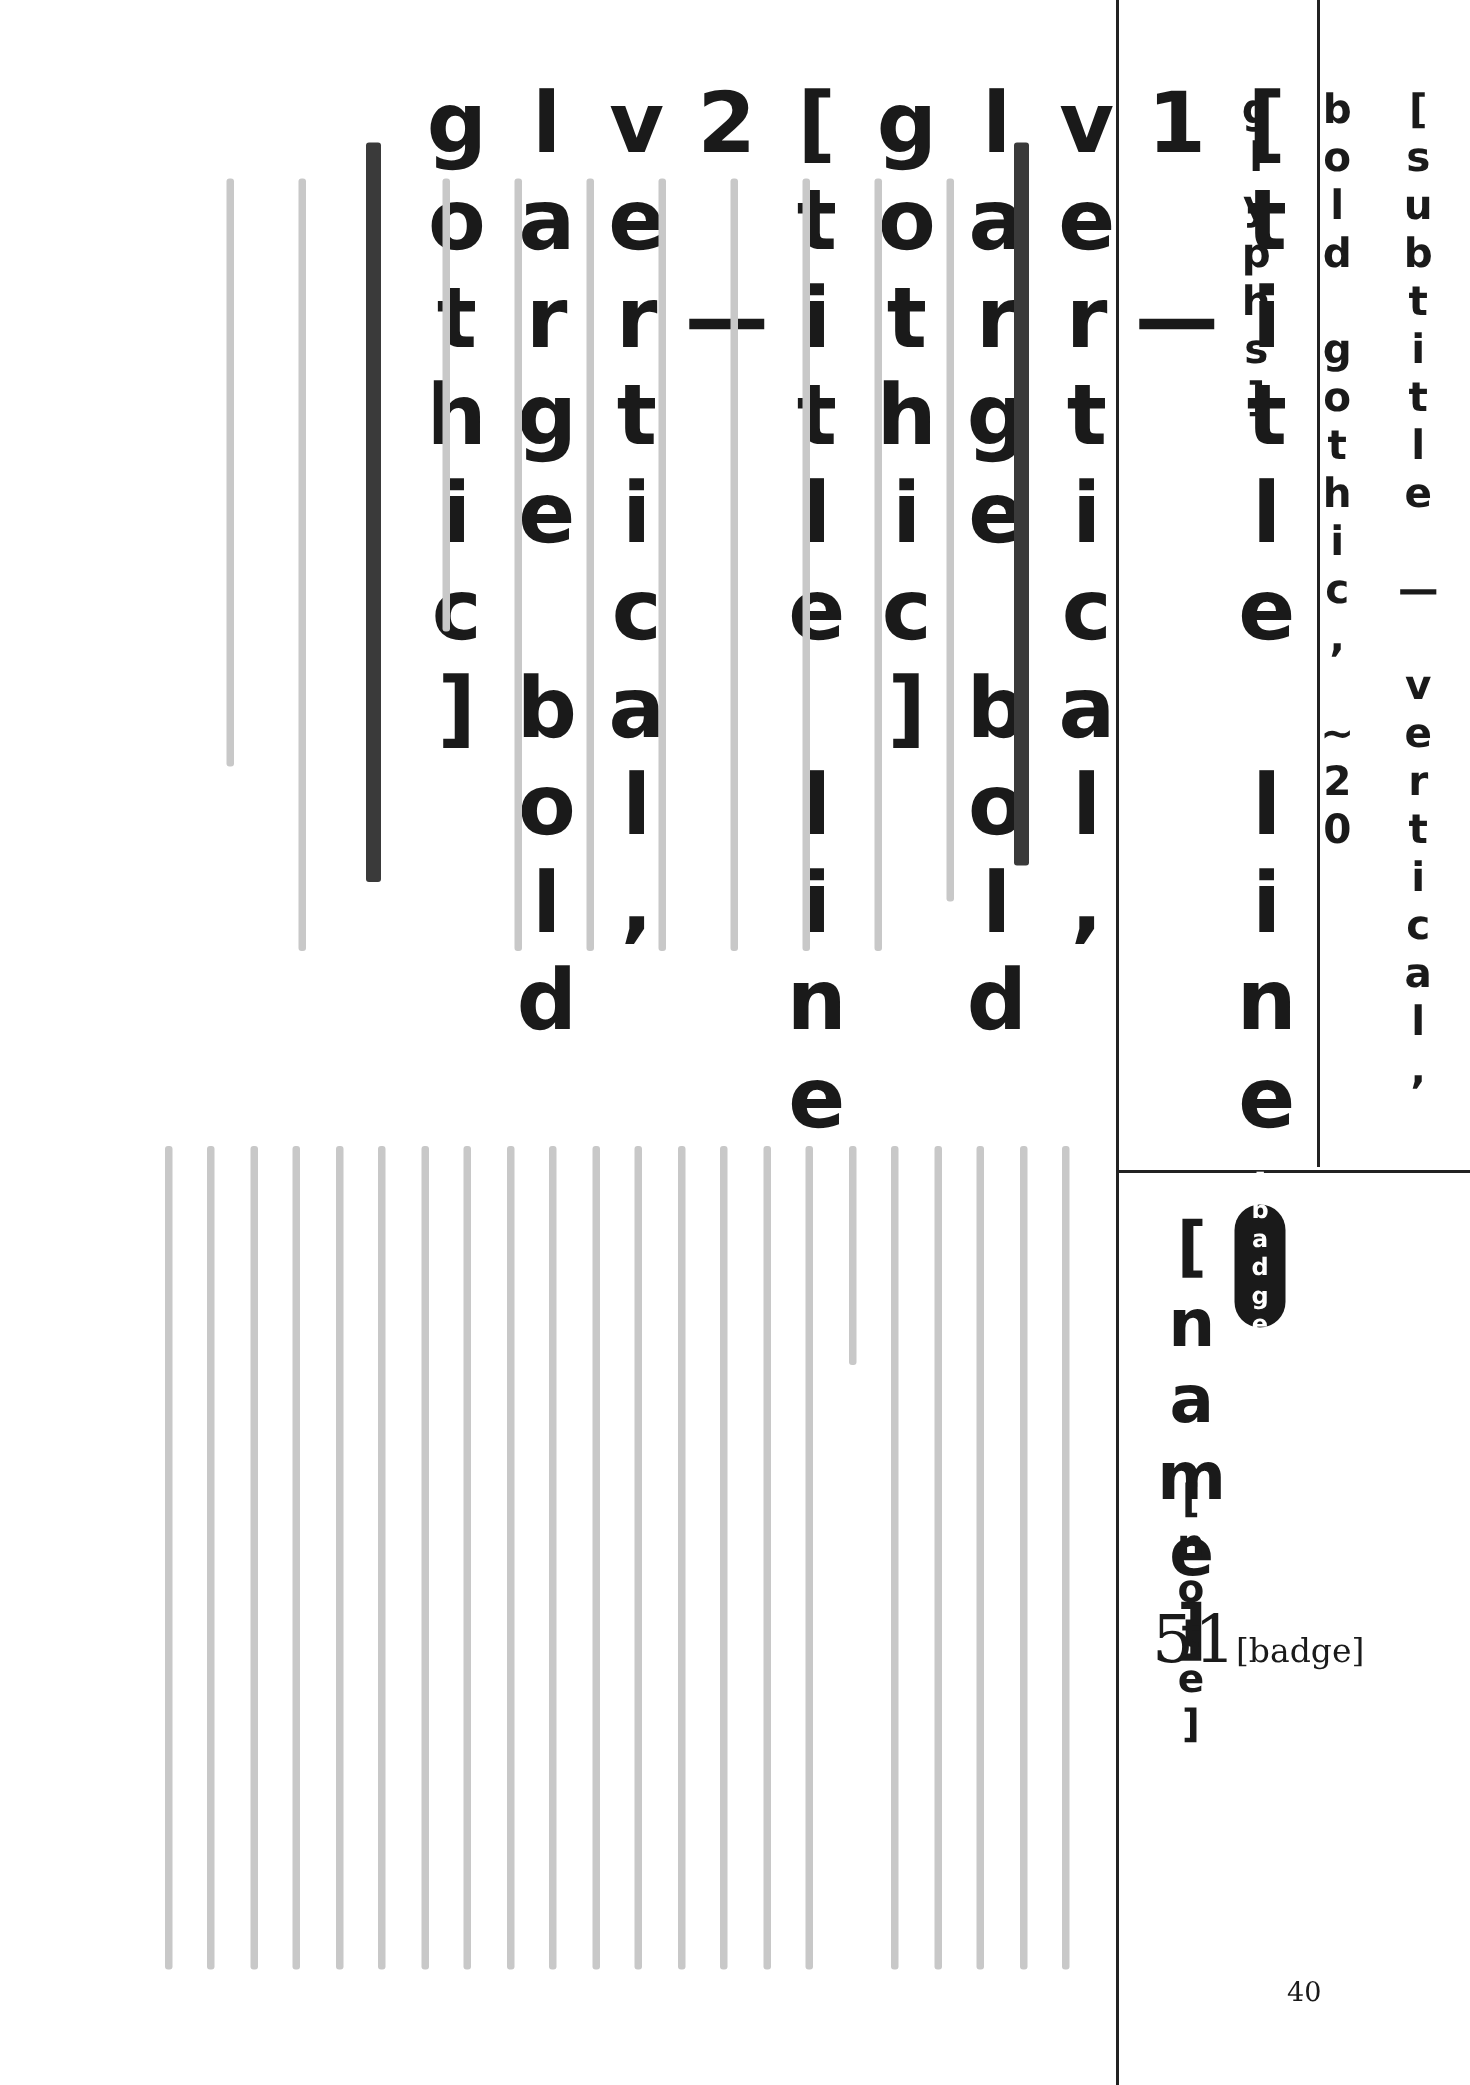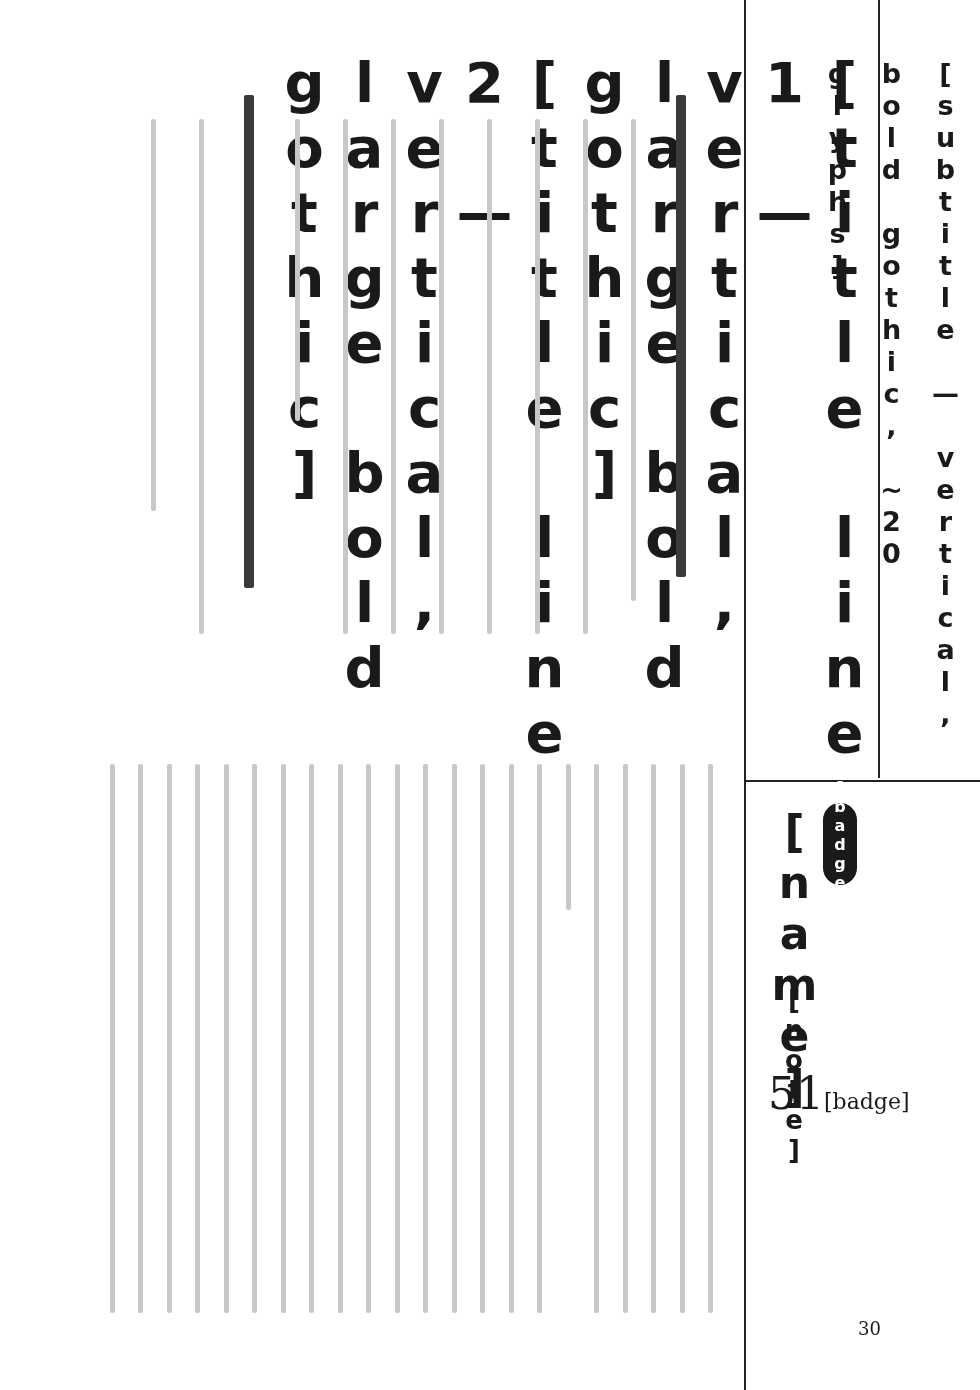--- a/index.html
+++ b/index.html
@@ -158,13 +158,13 @@
       <div class="ph" style="height: 549px; margin-top: 24px;"></div>
     </div>
     <div class="col" style="left: 31.5px; top: 0px;">
       <div class="ph" style="height: 549px; margin-top: 24px;"></div>
     </div>
     <div class="col" style="left: 3px; top: 0px;">
       <div class="ph" style="height: 549px; margin-top: 24px;"></div>
     </div>
   </div>
 
-<div class="page-number">30</div>
+<div class="page-number">40</div>
 
 </body></html>

